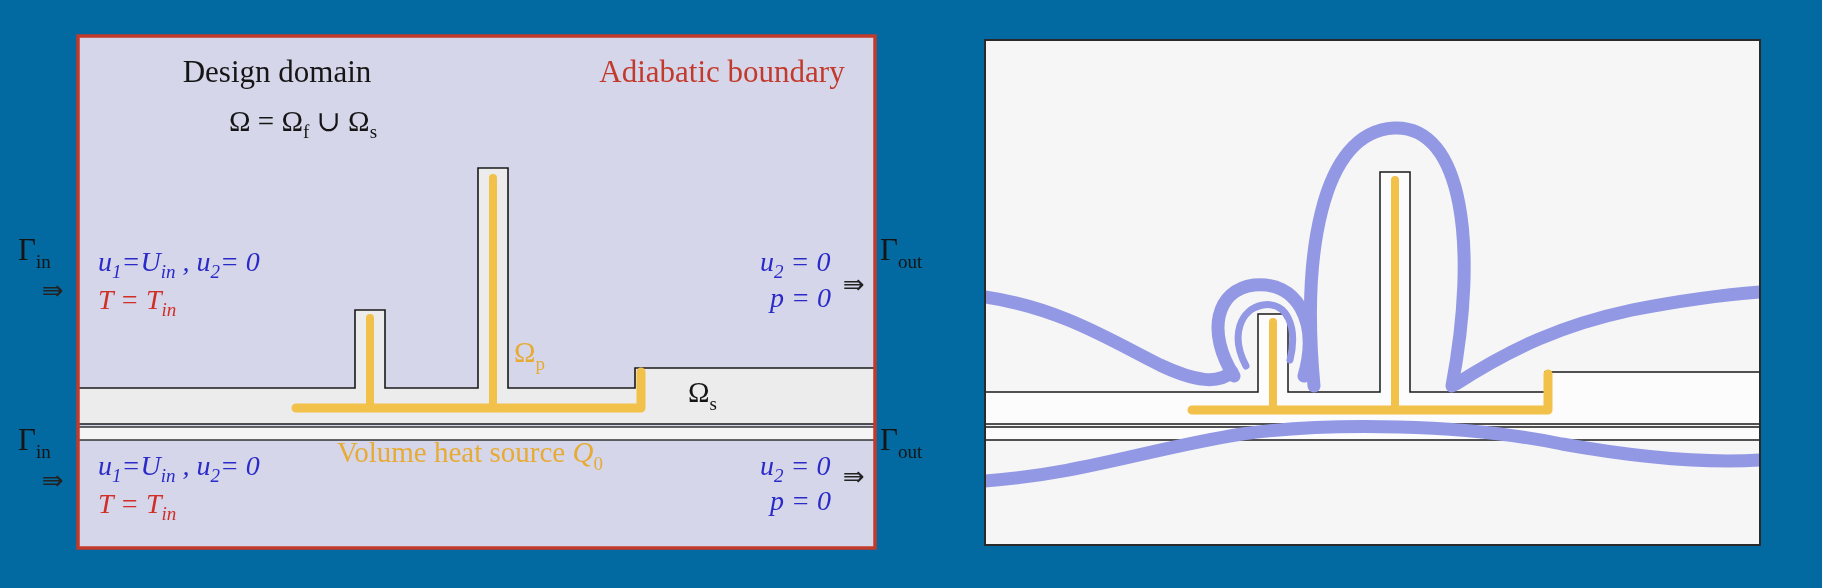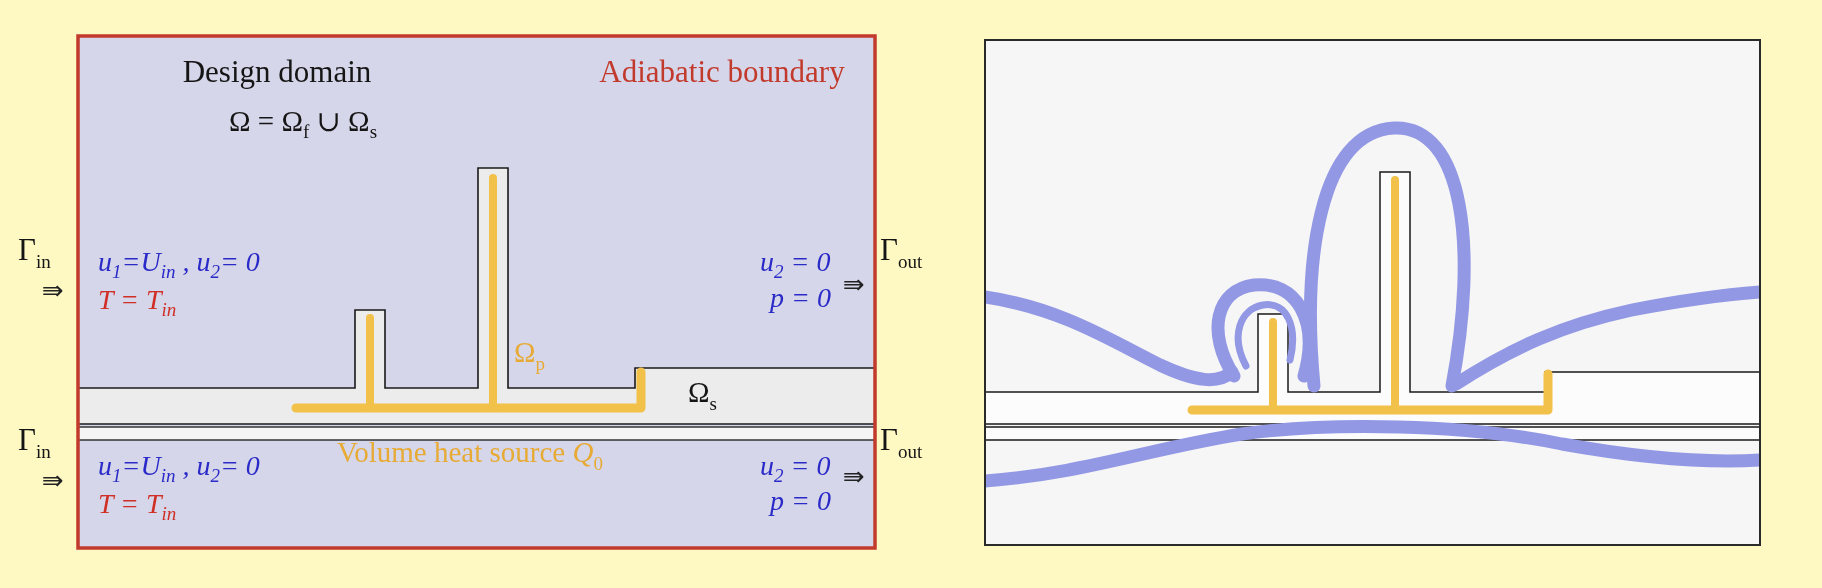--- a/index.html
+++ b/index.html
@@ -1,16 +1,16 @@
 <!DOCTYPE html>
 <html style="--left-bg: #d6d6ea; --left-border: #c23a2b; --substrate-fill: #ececec; --strip-fill: #f5f5f5; --heat-source: #f2c14a; --heat-text: #e7ab35; --blue-text: #2a2ac8; --red-text: #cf2f26; --black-text: #151515; --right-bg: #f6f6f6; --right-border: #2a2a2a; --channel-blue: #9398e4;"><head>
 <meta charset="utf-8">
 <style>
   html,body{margin:0;padding:0;background:#ffffff;}
-  .figure{position:relative;width:1822px;height:588px;background:#fef9c3;overflow:hidden;}
+  .figure{position:relative;width:1822px;height:588px;background:#0369a1;overflow:hidden;}
   svg{display:block;}
   svg text{font-family:"Liberation Serif","DejaVu Serif",serif;}
   .lbl{font-size:31px;}
   .eq{font-size:29px;}
   .math{font-size:28px;font-style:italic;}
   .sub{font-size:19px;}
   .it{font-style:italic;}
   .black{fill:var(--black-text);}
   .redb{fill:var(--left-border);}
   .blue{fill:var(--blue-text);}

